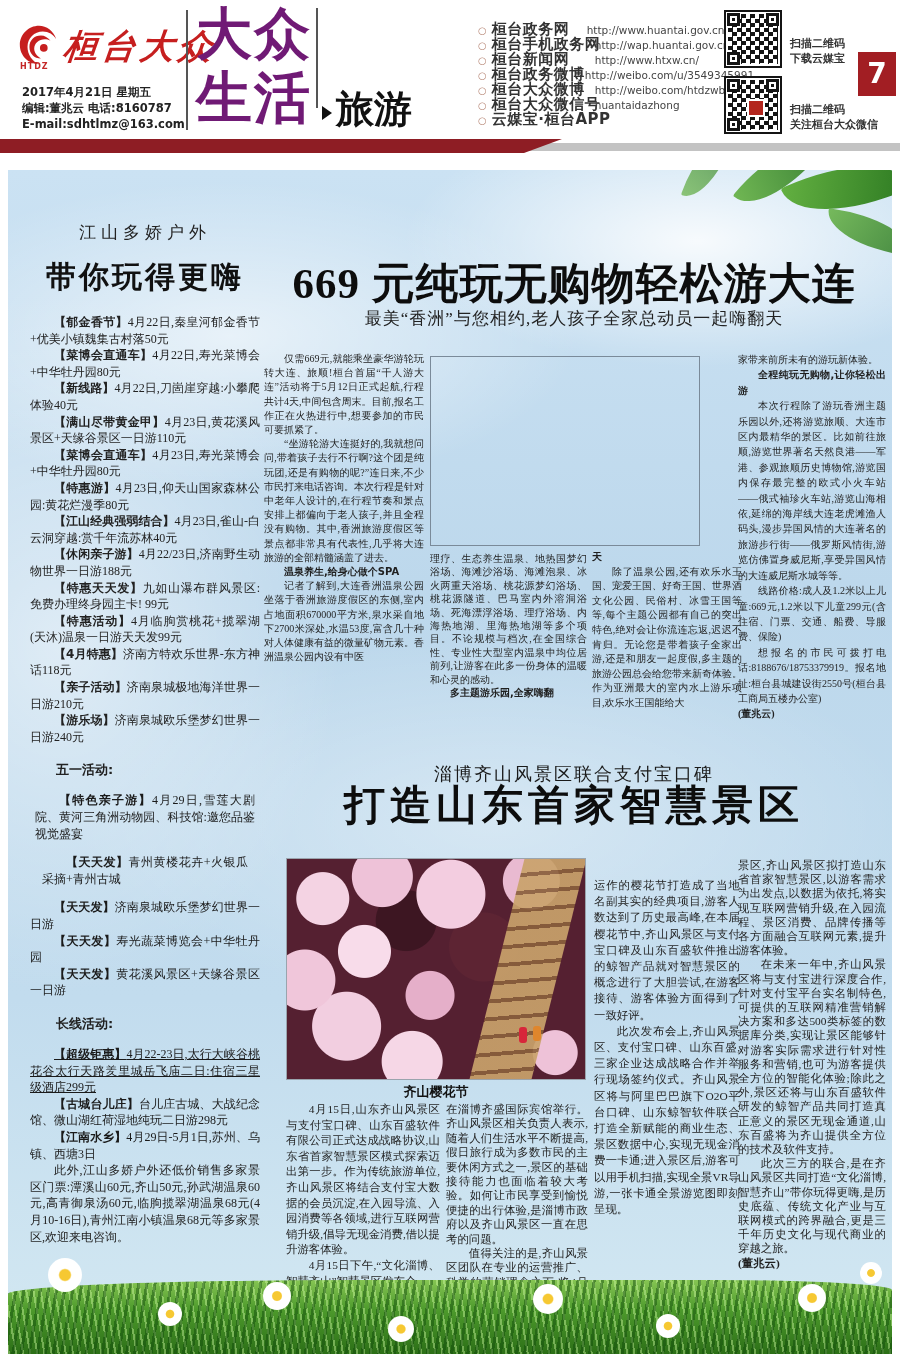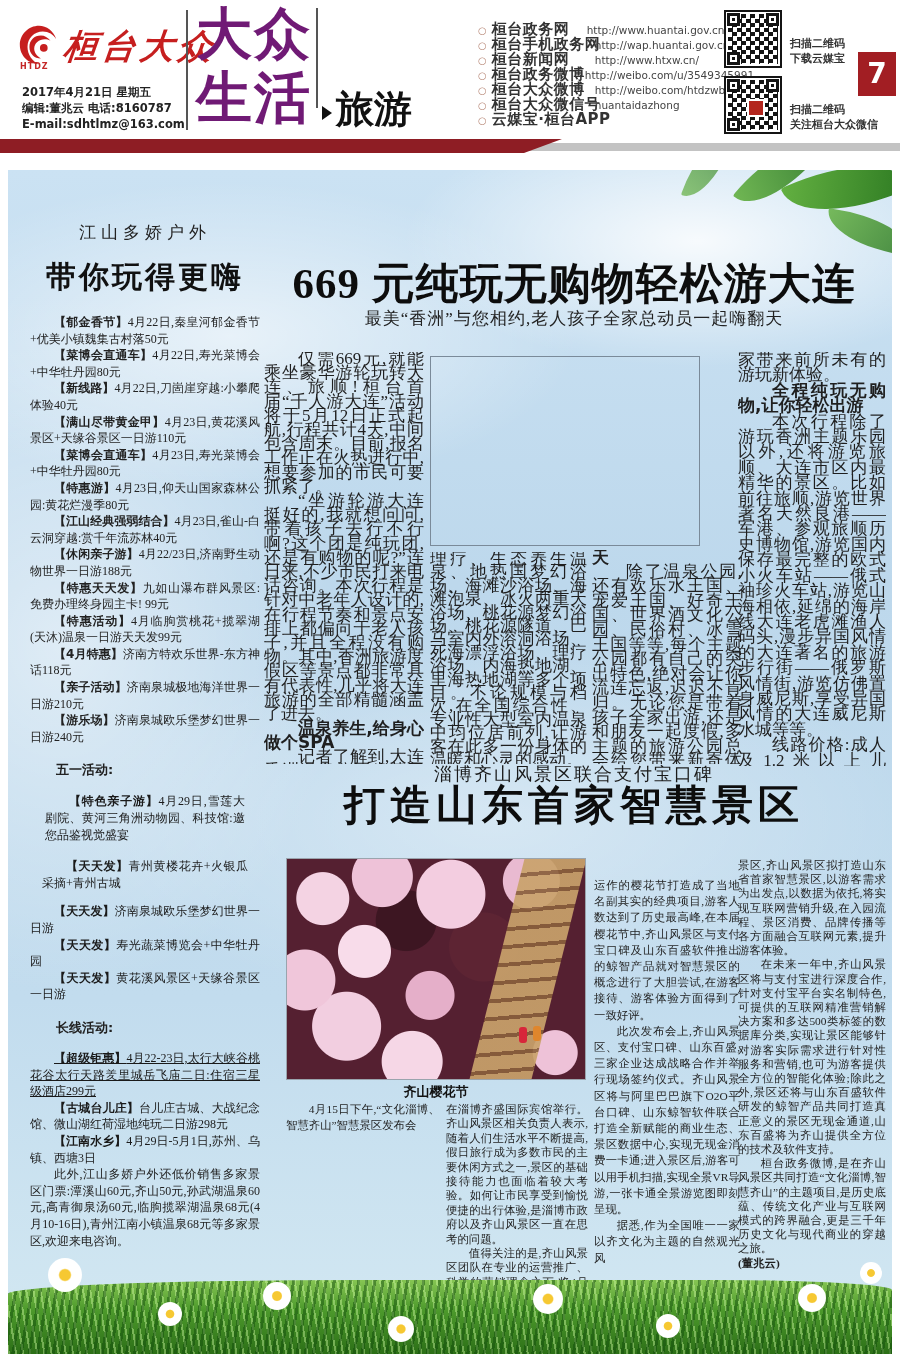--- a/index.html
+++ b/index.html
@@ -74,21 +74,21 @@
   .colblock p{margin:0;text-align:justify;color:#1f1f1f;}
   .ind{text-indent:2em;}
   .sub{font-weight:bold;text-indent:2em;font-family:"DejaVu Sans",sans-serif;}
   .redp{color:#c23b28;}
   .byline{text-align:center;font-weight:bold;}
   
   #a1-headline{position:absolute;left:254px;top:60px;width:624px;text-align:center;
      font:900 43px/50px "Liberation Serif",serif;letter-spacing:1px;color:#0d0d0d;}
   #a1-subhead{position:absolute;left:254px;top:138px;width:624px;text-align:center;
      font:17px/22px "Liberation Serif",serif;color:#222;letter-spacing:1px;}
-  .a1body p{font-size:17px;}
+  .a1body p{font-size:10px;}
   #a1c1{left:256px;top:182px;width:160px;height:412px;line-height:14.2px;}
   #a1c2{left:422px;top:382px;width:157px;height:212px;line-height:13.4px;}
   #a1c3{left:584px;top:380px;width:150px;height:214px;line-height:14.6px;}
   #a1c4{left:730px;top:182px;width:148px;height:414px;line-height:15.4px;}
   #a1-img{position:absolute;left:422px;top:186px;width:270px;height:190px;border:1px solid #7a8a99;box-sizing:border-box;
     background:
       radial-gradient(circle at 88% 82%, #d4583a 0 3px, transparent 4px),
       radial-gradient(circle at 80% 87%, #e8b26a 0 3px, transparent 4px),
       radial-gradient(circle at 70% 83%, #cc4444 0 3px, transparent 4px),
       radial-gradient(circle at 60% 88%, #e2c27e 0 3px, transparent 4px),
@@ -253,21 +253,21 @@
           <p><b>【休闲亲子游】</b>4月22/23日,济南野生动物世界一日游188元</p>
           <p><b>【特惠天天发】</b>九如山瀑布群风景区:免费办理终身园主卡! 99元</p>
           <p><b>【特惠活动】</b>4月临朐赏桃花+揽翠湖(天沐)温泉一日游天天发99元</p>
           <p><b>【4月特惠】</b>济南方特欢乐世界-东方神话118元</p>
           <p><b>【亲子活动】</b>济南泉城极地海洋世界一日游210元</p>
           <p><b>【游乐场】</b>济南泉城欧乐堡梦幻世界一日游240元</p>
         </div>
       <div class="lc-sec">五一活动:</div>
       <div id="tourlist2" class="tl">
 
-      <p style="margin:15px;font:12px/16.6px 'Liberation Serif',serif;text-indent:2em;text-align:justify;"><b>【特色亲子游】</b>4月29日,雪莲大剧院、黄河三角洲动物园、科技馆:邀您品鉴视觉盛宴</p>
+      <p style="margin:5px;font:12px/16.6px 'Liberation Serif',serif;text-indent:2em;text-align:justify;"><b>【特色亲子游】</b>4月29日,雪莲大剧院、黄河三角洲动物园、科技馆:邀您品鉴视觉盛宴</p>
           <p style="margin:12px;font:12px/16.6px 'Liberation Serif',serif;text-indent:2em;text-align:justify;"><b>【天天发】</b>青州黄楼花卉+火银瓜采摘+青州古城</p>
           <p style="margin:0;font:12px/16.6px 'Liberation Serif',serif;text-indent:2em;text-align:justify;"><b>【天天发】</b>济南泉城欧乐堡梦幻世界一日游</p>
           <p style="margin:0;font:12px/16.6px 'Liberation Serif',serif;text-indent:2em;text-align:justify;"><b>【天天发】</b>寿光蔬菜博览会+中华牡丹园</p>
           <p style="margin:0;font:12px/16.6px 'Liberation Serif',serif;text-indent:2em;text-align:justify;"><b>【天天发】</b>黄花溪风景区+天缘谷景区一日游</p>
         </div>
       <div class="lc-sec">长线活动:</div>
       <div id="tourlist3" class="tl">
 
       <p style="margin:0;font:12px/16.6px 'Liberation Serif',serif;text-indent:2em;text-align:justify;text-decoration:underline;"><b>【超级钜惠】</b>4月22-23日,太行大峡谷桃花谷太行天路羑里城岳飞庙二日:住宿三星级酒店299元</p>
           <p style="margin:0;font:12px/16.6px 'Liberation Serif',serif;text-indent:2em;text-align:justify;"><b>【古城台儿庄】</b>台儿庄古城、大战纪念馆、微山湖红荷湿地纯玩二日游298元</p>
@@ -305,35 +305,35 @@
 
     <div id="a2-kicker">淄博齐山风景区联合支付宝口碑</div>
     <h1 id="a2-headline">打造山东首家智慧景区</h1>
     <div id="a2-photo">
       <div id="a2-path"></div>
       <div class="fig fig1"></div>
       <div class="fig fig2"></div>
     </div>
     <div id="a2-caption">齐山樱花节</div>
     <div class="colblock a2body" id="a2cA">
+      <p class="ind">4月15日,山东齐山风景区与支付宝口碑、山东百盛软件有限公司正式达成战略协议,山东省首家智慧景区模式探索迈出第一步。作为传统旅游单位,齐山风景区将结合支付宝大数据的会员沉淀,在入园导流、入园消费等各领域,进行互联网营销升级,倡导无现金消费,借以提升游客体验。</p>
       <p class="ind">4月15日下午,“文化淄博、智慧齐山”智慧景区发布会</p>
     </div>
     <div class="colblock a2body" id="a2cB">
       <p>在淄博齐盛国际宾馆举行。齐山风景区相关负责人表示,随着人们生活水平不断提高,假日旅行成为多数市民的主要休闲方式之一,景区的基础接待能力也面临着较大考验。如何让市民享受到愉悦便捷的出行体验,是淄博市政府以及齐山风景区一直在思考的问题。</p>
       <p class="ind">值得关注的是,齐山风景区团队在专业的运营推广、科学的营销理念之下,将4月份</p>
     </div>
     <div class="colblock a2body" id="a2cC">
       <p>运作的樱花节打造成了当地名副其实的经典项目,游客人数达到了历史最高峰,在本届樱花节中,齐山风景区与支付宝口碑及山东百盛软件推出的鲸智产品就对智慧景区的概念进行了大胆尝试,在游客接待、游客体验方面得到了一致好评。</p>
       <p class="ind">此次发布会上,齐山风景区、支付宝口碑、山东百盛,三家企业达成战略合作并举行现场签约仪式。齐山风景区将与阿里巴巴旗下O2O平台口碑、山东鲸智软件联合打造全新赋能的商业生态、景区数据中心,实现无现金消费一卡通;进入景区后,游客可以用手机扫描,实现全景VR导游,一张卡通全景游览图即刻呈现。</p>
-      <p class="ind">据悉,作为全国唯一一家以齐文化为主题的自然观光风</p>
     </div>
     <div class="colblock a2body" id="a2cD">
       <p>景区,齐山风景区拟打造山东省首家智慧景区,以游客需求为出发点,以数据为依托,将实现互联网营销升级,在入园流程、景区消费、品牌传播等各方面融合互联网元素,提升游客体验。</p>
       <p class="ind">在未来一年中,齐山风景区将与支付宝进行深度合作,针对支付宝平台实名制特色,可提供的互联网精准营销解决方案和多达500类标签的数据库分类,实现让景区能够针对游客实际需求进行针对性服务和营销,也可为游客提供全方位的智能化体验;除此之外,景区还将与山东百盛软件研发的鲸智产品共同打造真正意义的景区无现金通道,山东百盛将为齐山提供全方位的技术及软件支持。</p>
-      <p class="ind">桓台政务微博,是在齐山风景区共同打造“文化淄博,智慧齐山”的主题项目,是历史底蕴、传统文化产业与互联网模式的跨界融合,更是三千年历史文化与现代商业的穿越之旅。</p>
+      <p class="ind">此次三方的联合,是在齐山风景区共同打造“文化淄博,智慧齐山”带你玩得更嗨,是历史底蕴、传统文化产业与互联网模式的跨界融合,更是三千年历史文化与现代商业的穿越之旅。</p>
       <p class="byline">(董兆云)</p>
     </div>
 
     <div id="grass"></div>
     <span class="daisy" style="left:40px;bottom:62px;width:34px;height:34px;"></span>
     <span class="daisy" style="left:150px;bottom:28px;width:24px;height:24px;"></span>
     <span class="daisy" style="left:255px;bottom:44px;width:28px;height:28px;"></span>
     <span class="daisy" style="left:380px;bottom:12px;width:26px;height:26px;"></span>
     <span class="daisy" style="left:525px;bottom:40px;width:30px;height:30px;"></span>
     <span class="daisy" style="left:648px;bottom:16px;width:24px;height:24px;"></span>

